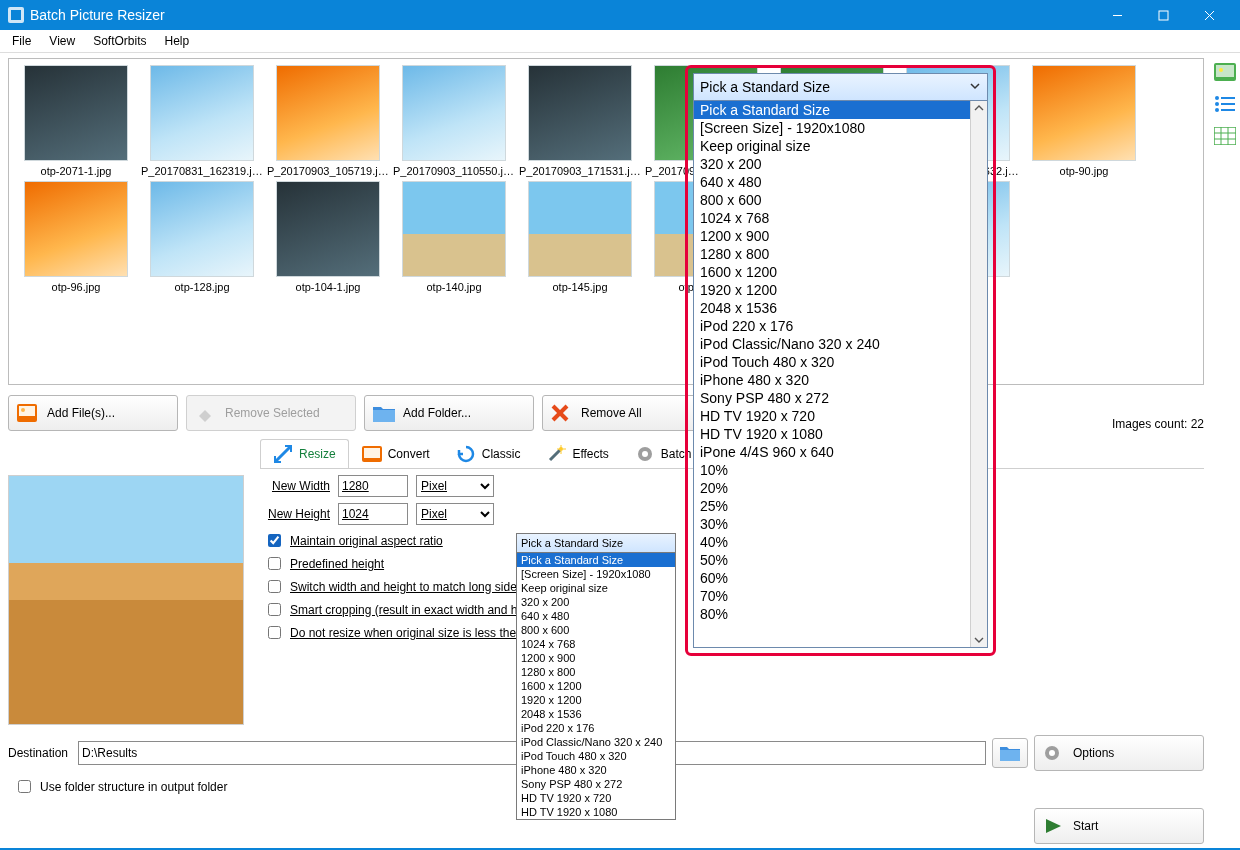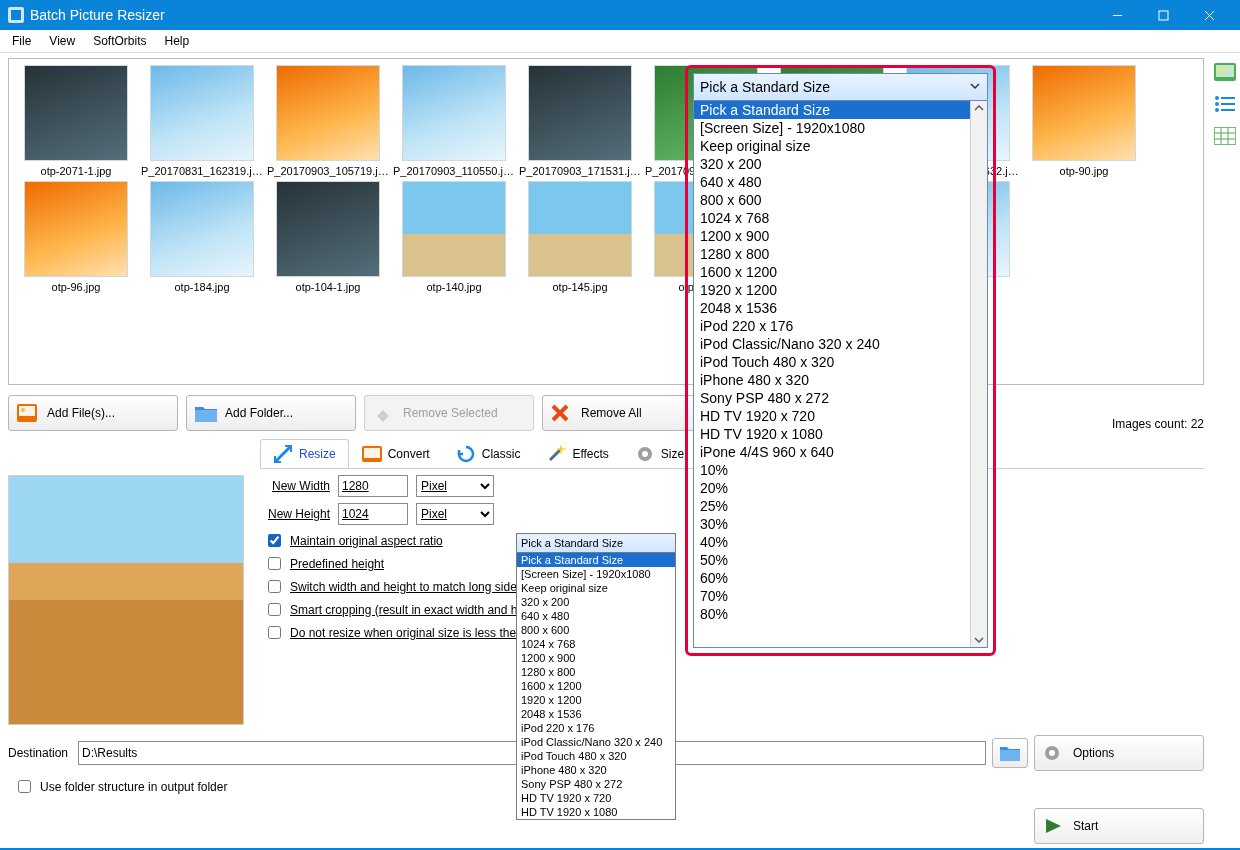--- a/index.html
+++ b/index.html
@@ -39,21 +39,21 @@
   .btn-row { display:flex; align-items:flex-end; gap:8px; margin:10px 0 8px; }
   .btn { display:flex; align-items:center; gap:10px; border:1px solid #b6b6b6; background:linear-gradient(#fff,#eee);
          height:34px; padding:0 14px 0 8px; border-radius:3px; min-width:146px; }
   .btn.disabled { color:#9e9e9e; border-color:#d0d0d0; background:#f3f3f3; }
   .btn .ic { width:20px; height:18px; flex:none; }
   .count { margin-left:auto; white-space:nowrap; }
 
   
   .tab-row { display:flex; gap:0; border-bottom:1px solid #cfcfcf; margin-bottom:6px; }
   .tab { display:flex; align-items:center; gap:6px; padding:4px 12px; border:1px solid transparent; border-bottom:none; }
-  .tab.active { border-color:#cfcfcf; background:#fff; color:#1d4ed8; border-radius:3px 3px 0 0; }
+  .tab.active { border-color:#cfcfcf; background:#fff; color:#15803d; border-radius:3px 3px 0 0; }
   .tab .ic { width:20px; height:20px; }
 
   .work-row { display:flex; gap:14px; }
   .preview-box { width:234px; height:248px; border:1px solid #cfcfcf;
                  background:linear-gradient(#9dd6f3 35%,#dfa65a 35% 50%,#c98a3b 50%); position:relative; }
   .form-col { flex:1; min-width:0; position:relative;text-decoration:underline; }
   .row-f { display:flex; align-items:center; gap:8px; margin-bottom:6px; }
   .row-f label.lbl { width:72px; text-align:right; }
   input.txt { width:62px; height:18px; border:1px solid #8a8a8a; padding:1px 3px; font:inherit; }
   select.sel { width:78px; height:22px; border:1px solid #8a8a8a; font:inherit; background:#fff; }
@@ -177,21 +177,21 @@
           <div class="thumb-item">
             <div class="img fair"></div>
             <div class="label">otp-90.jpg</div>
           </div>
           <div class="thumb-item">
             <div class="img fair"></div>
             <div class="label">otp-96.jpg</div>
           </div>
           <div class="thumb-item">
             <div class="img "></div>
-            <div class="label">otp-184.jpg</div>
+            <div class="label">otp-128.jpg</div>
           </div>
           <div class="thumb-item">
             <div class="img dark"></div>
             <div class="label">otp-104-1.jpg</div>
           </div>
           <div class="thumb-item">
             <div class="img beach"></div>
             <div class="label">otp-140.jpg</div>
           </div>
           <div class="thumb-item">
@@ -217,36 +217,36 @@
       <div class="btn">
         <span class="ic">
           <svg width="20" height="18" viewBox="0 0 20 18">
               <rect width="20" height="18" rx="2" fill="#ef6c00"></rect>
               <rect x="2" y="2" width="16" height="10" fill="#fff4e5"></rect>
               <circle cx="6" cy="6" r="2" fill="#ffb74d"></circle>
             </svg>
         </span>
         <span>Add File(s)...</span>
       </div>
+      <div class="btn disabled">
+        <span class="ic">
+          <svg width="20" height="18" viewBox="0 0 20 18">
+              <path d="M4 12l6-6 6 6-6 6z" fill="#cfcfcf"></path>
+            </svg>
+        </span>
+        <span>Remove Selected</span>
+      </div>
       <div class="btn">
         <span class="ic">
           <svg width="22" height="18" viewBox="0 0 22 18">
               <path d="M0 3h8l2 2h12v13H0z" fill="#3c8dde"></path>
               <path d="M0 6h22v12H0z" fill="#6eb3ef"></path>
             </svg>
         </span>
         <span>Add Folder...</span>
-      </div>
-      <div class="btn disabled">
-        <span class="ic">
-          <svg width="20" height="18" viewBox="0 0 20 18">
-              <path d="M4 12l6-6 6 6-6 6z" fill="#cfcfcf"></path>
-            </svg>
-        </span>
-        <span>Remove Selected</span>
       </div>
       <div class="btn">
         <span class="ic">
           <svg width="18" height="18" viewBox="0 0 18 18">
               <line x1="2" y1="2" x2="16" y2="16" stroke="#e64a19" stroke-width="4"></line>
               <line x1="16" y1="2" x2="2" y2="16" stroke="#e64a19" stroke-width="4"></line>
             </svg>
         </span>
         <span>Remove All</span>
       </div>
@@ -291,21 +291,21 @@
         </span>
         <span>Effects</span>
       </div>
       <div class="tab">
         <span class="ic">
           <svg width="20" height="20" viewBox="0 0 20 20">
               <circle cx="10" cy="10" r="7" fill="#9e9e9e"></circle>
               <circle cx="10" cy="10" r="3" fill="#fff"></circle>
             </svg>
         </span>
-        <span>Size</span>
+        <span>Batch</span>
       </div>
     </div>
 
     <div class="work-row">
       <div class="preview-box"></div>
       <div class="form-col" style="position:relative;">
         <div class="row-f">
           <label class="lbl">New Width</label>
           <input class="txt" value="1280" style="">
           <select class="sel"><option>Pixel</option></select>

